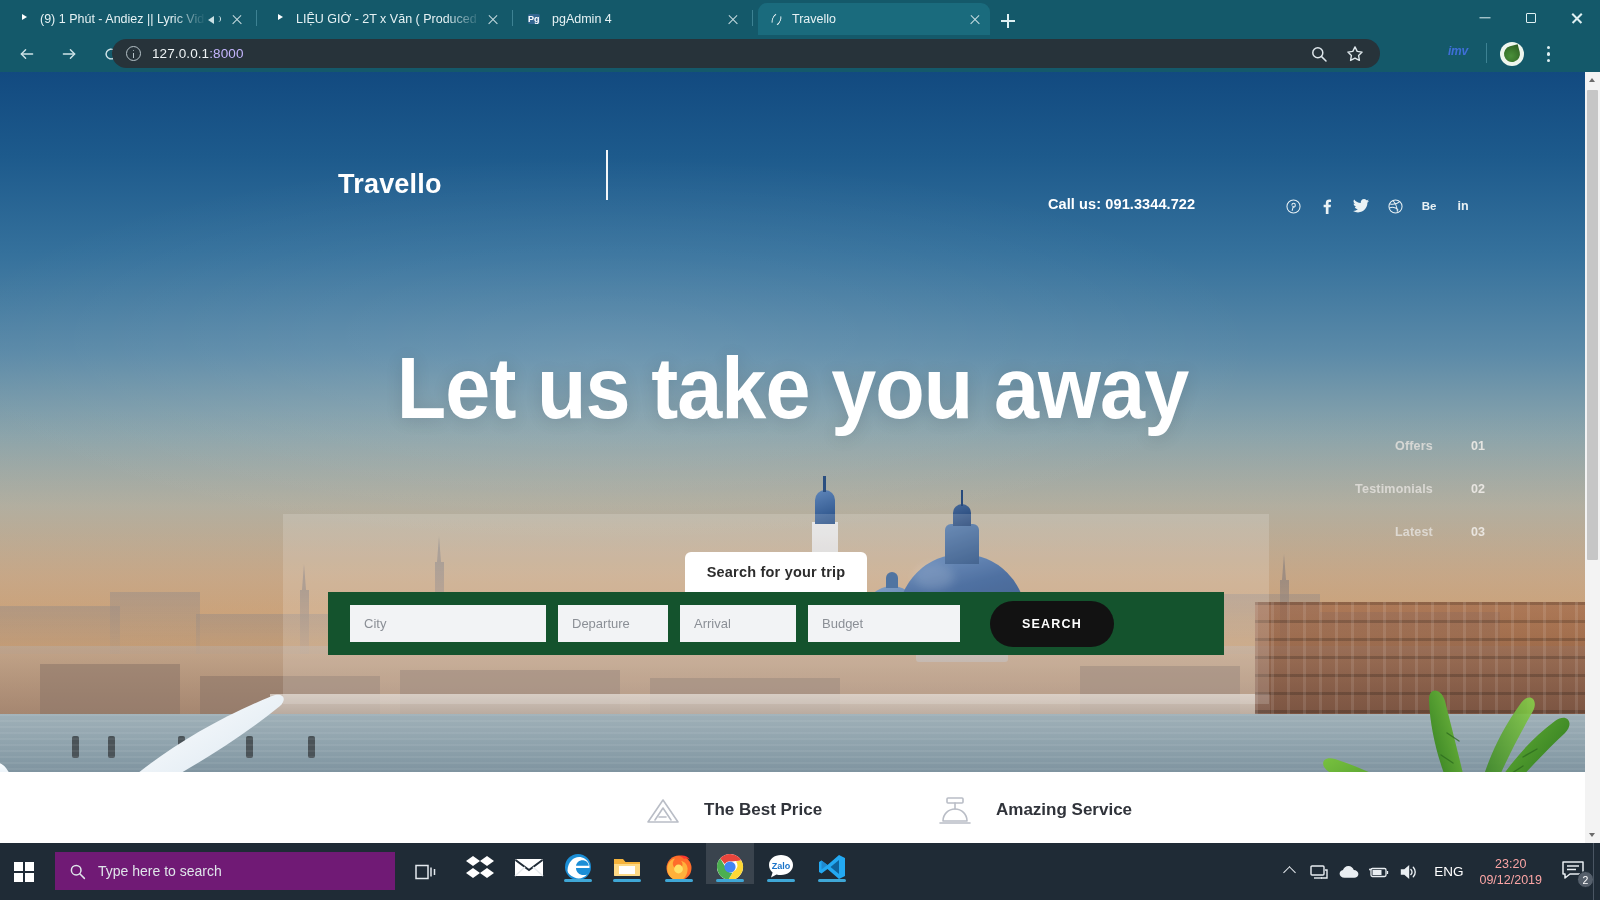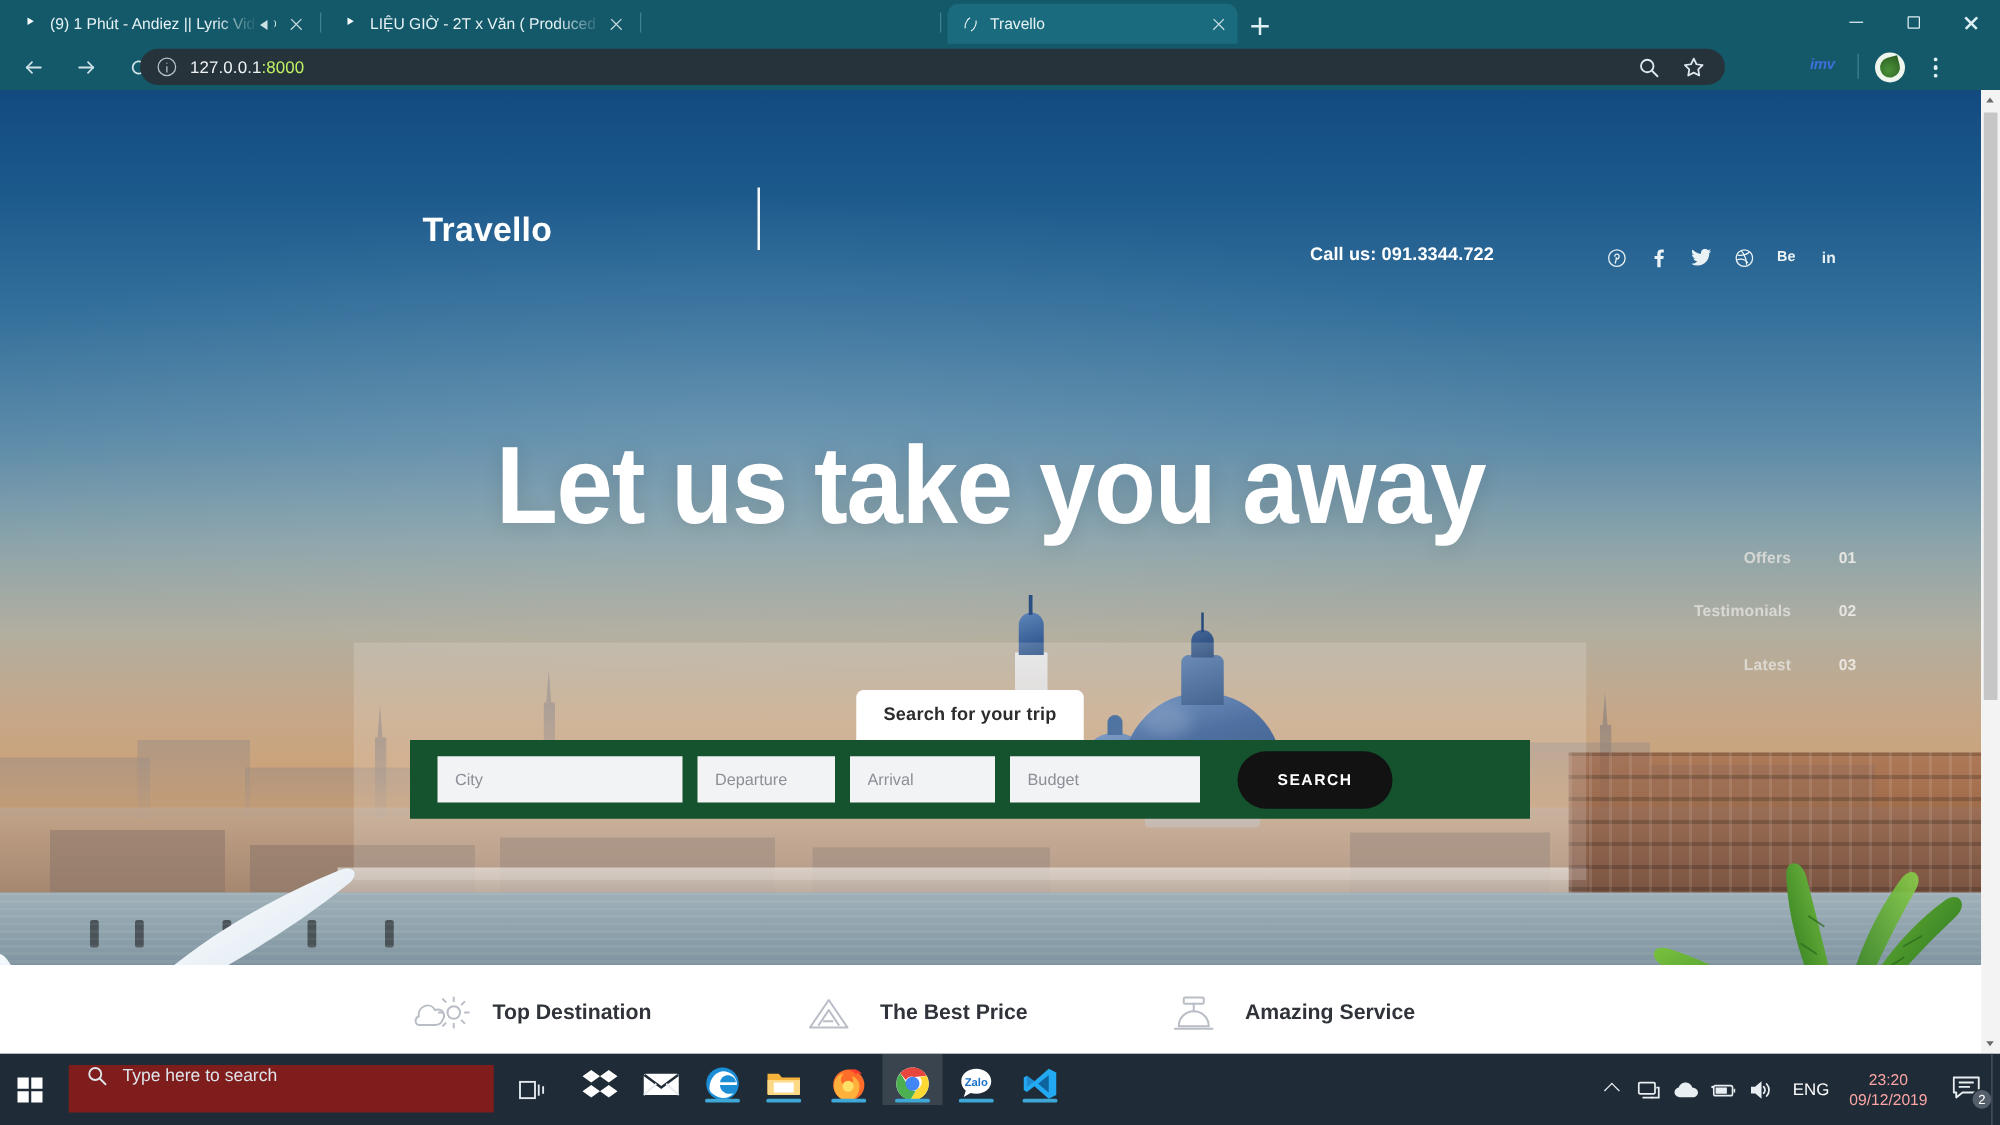--- a/index.html
+++ b/index.html
@@ -67,21 +67,21 @@
   .arr { position:absolute; left:50%; top:50%; width:15px; height:15px; transform:translate(-50%,-50%); }
   .arr svg { width:15px; height:15px; display:block; }
   .omnibox {
     position:absolute; left:112px; top:39px; width:1268px; height:29px;
     background:#27333a; border-radius:15px; display:flex; align-items:center; padding:0 14px;
   }
   .infoicon { width:15px;height:15px;border:1.3px solid #b6c3c9;border-radius:50%;position:relative;flex:0 0 15px;margin-right:11px; }
   .infoicon::before{content:'';position:absolute;left:5.8px;top:2.5px;width:1.4px;height:1.4px;background:#b6c3c9;border-radius:50%;}
   .infoicon::after{content:'';position:absolute;left:5.8px;top:5.5px;width:1.4px;height:5px;background:#b6c3c9;}
   .urltext { color:#eef3f5; font-size:13.5px; letter-spacing:.1px; }
-  .urltext .dim { color:#bef264; }
+  .urltext .dim { color:#c4b5fd; }
   .ob-right { position:absolute; right:16px; top:0; height:29px; display:flex; align-items:center; gap:18px; }
   .tb-icon { width:18px;height:18px;position:relative; }
   .tb-icon svg { width:18px;height:18px;display:block; }
   .ext-imv { position:absolute; left:1448px; top:44px; color:#3f6fd8; font-size:12px; font-weight:bold; font-style:italic; letter-spacing:-.3px; }
   .ext-sep { position:absolute; left:1486px; top:43px; width:1px; height:20px; background:#3d8293; }
   .avatar { position:absolute; left:1500px; top:42px; width:24px;height:24px;border-radius:50%;
             background:#eef6ee; overflow:hidden; }
   .avatar .leaf { position:absolute; left:4px; top:4px; width:16px; height:16px;
             background:radial-gradient(circle at 40% 60%, #4a8f3a 0%, #3c7a2e 45%, #2e5c22 100%);
             border-radius:50% 0 50% 50%; transform:rotate(-15deg); }
@@ -246,22 +246,22 @@
   .pscroll .dn::after { content:''; position:absolute; left:4px; top:6px;
       border-left:3.5px solid transparent; border-right:3.5px solid transparent; border-top:4.5px solid #6b6b6b; }
   .pscroll .thumb { position:absolute; left:2px; top:18px; width:11px; height:470px; background:#c6c6c6; border-radius:1px; }
 
   
   .taskbar { position:absolute; left:0; bottom:0; width:1600px; height:57px; background:#1f2b36; z-index:40; }
   .startbtn { position:absolute; left:0; top:0; width:48px; height:57px; }
   .winlogo { position:absolute; left:50%; top:50%; transform:translate(-50%,-50%);
              width:20px; height:20px; display:grid; grid-template-columns:9px 9px; grid-template-rows:9px 9px; gap:2px; }
   .winlogo i { background:#fff; display:block; }
-  .tsearch { position:absolute; left:55px; top:9px; width:340px; height:38px; background:#7f1d1d;
-             display:flex; padding:0 14px; }
+  .tsearch { position:absolute; left:55px; top:9px; width:340px; height:38px; background:#701a75;
+             display:flex; align-items:center; padding:0 14px; }
   .tsearch .mag { width:17px; height:17px; margin-right:12px; flex:0 0 17px; }
   .tsearch .mag svg { width:17px; height:17px; display:block; }
   .tsearch .ph { color:#dfe5ea; font-size:14px; }
   .taskviewbtn { position:absolute; left:406px; top:0; width:40px; height:57px; }
   .taskviewbtn svg { position:absolute; left:50%; top:50%; transform:translate(-50%,-50%); }
   .tapp { position:absolute; top:0; width:48px; height:41px; }
   .tapp .ic { position:absolute; left:50%; top:24px; transform:translate(-50%,-50%); width:30px; height:30px; }
   .tapp .ic svg { width:30px; height:30px; display:block; }
   .tapp .ul { position:absolute; left:10px; bottom:2px; width:28px; height:3px; background:#3fa7d6; border-radius:2px; }
   .tapp.active { background:rgba(255,255,255,.12); }
@@ -298,20 +298,25 @@
       </div>
       <div class="tabsep" style="left:256px;"></div>
 
       <div class="tab inactive" style="left:262px; width:246px;">
         <span class="favicon"><span class="yt-fav"></span></span>
         <span class="title">LIỆU GIỜ - 2T x Văn ( Produced by DatKaa )</span>
         <span class="tabclose"></span>
       </div>
       <div class="tabsep" style="left:512px;"></div>
 
+      <div class="tab inactive" style="left:518px; width:230px;">
+        <span class="favicon"><span class="pg-fav">Pg</span></span>
+        <span class="title">pgAdmin 4</span>
+        <span class="tabclose"></span>
+      </div>
       <div class="tabsep" style="left:752px;"></div>
 
       <div class="tab active" style="left:758px; width:232px;">
         <span class="favicon"><span class="tv-fav"></span></span>
         <span class="title">Travello</span>
         <span class="tabclose"></span>
       </div>
 
       <div class="newtab"></div>
 
@@ -625,30 +630,20 @@
               <path d="M234 192 L250 188"></path>
                 <path d="M238 206 L256 202"></path>
                 <path d="M244 222 L264 218"></path>
             </g>
           </g>
         </svg>
       </div>
     </div>
 
     <div class="features">
-      <div class="feat feat-1">
-        <span class="ficon">
-          <svg viewBox="0 0 46 40" fill="none" stroke="#b9bdc6" stroke-width="1.6" stroke-linecap="round">
-            <path d="M6 30 C 2 30, 1 25, 5 23 C 4 15, 14 11, 18 18 C 24 16, 27 22, 24 26 C 23 29, 20 30, 18 30 Z"></path>
-            <circle cx="33" cy="20" r="5"></circle>
-            <path d="M33 11v-3M33 32v-3M42 20h3M21 20h3M39.4 13.6l2.1-2.1M26.5 28.5l-2.1 2.1M39.4 26.4l2.1 2.1M26.5 11.5l-2.1-2.1"></path>
-          </svg>
-        </span>
-        <span class="ftxt">Top Destination</span>
-      </div>
       <div class="feat feat-2">
         <span class="ficon">
           <svg viewBox="0 0 46 40" fill="none" stroke="#b9bdc6" stroke-width="1.6" stroke-linejoin="round" stroke-linecap="round">
             <path d="M8 32 L23 10 L38 32 Z"></path>
             <path d="M15 30 L23 18 L31 30"></path>
             <path d="M19 27h7"></path>
           </svg>
         </span>
         <span class="ftxt">The Best Price</span>
       </div>

